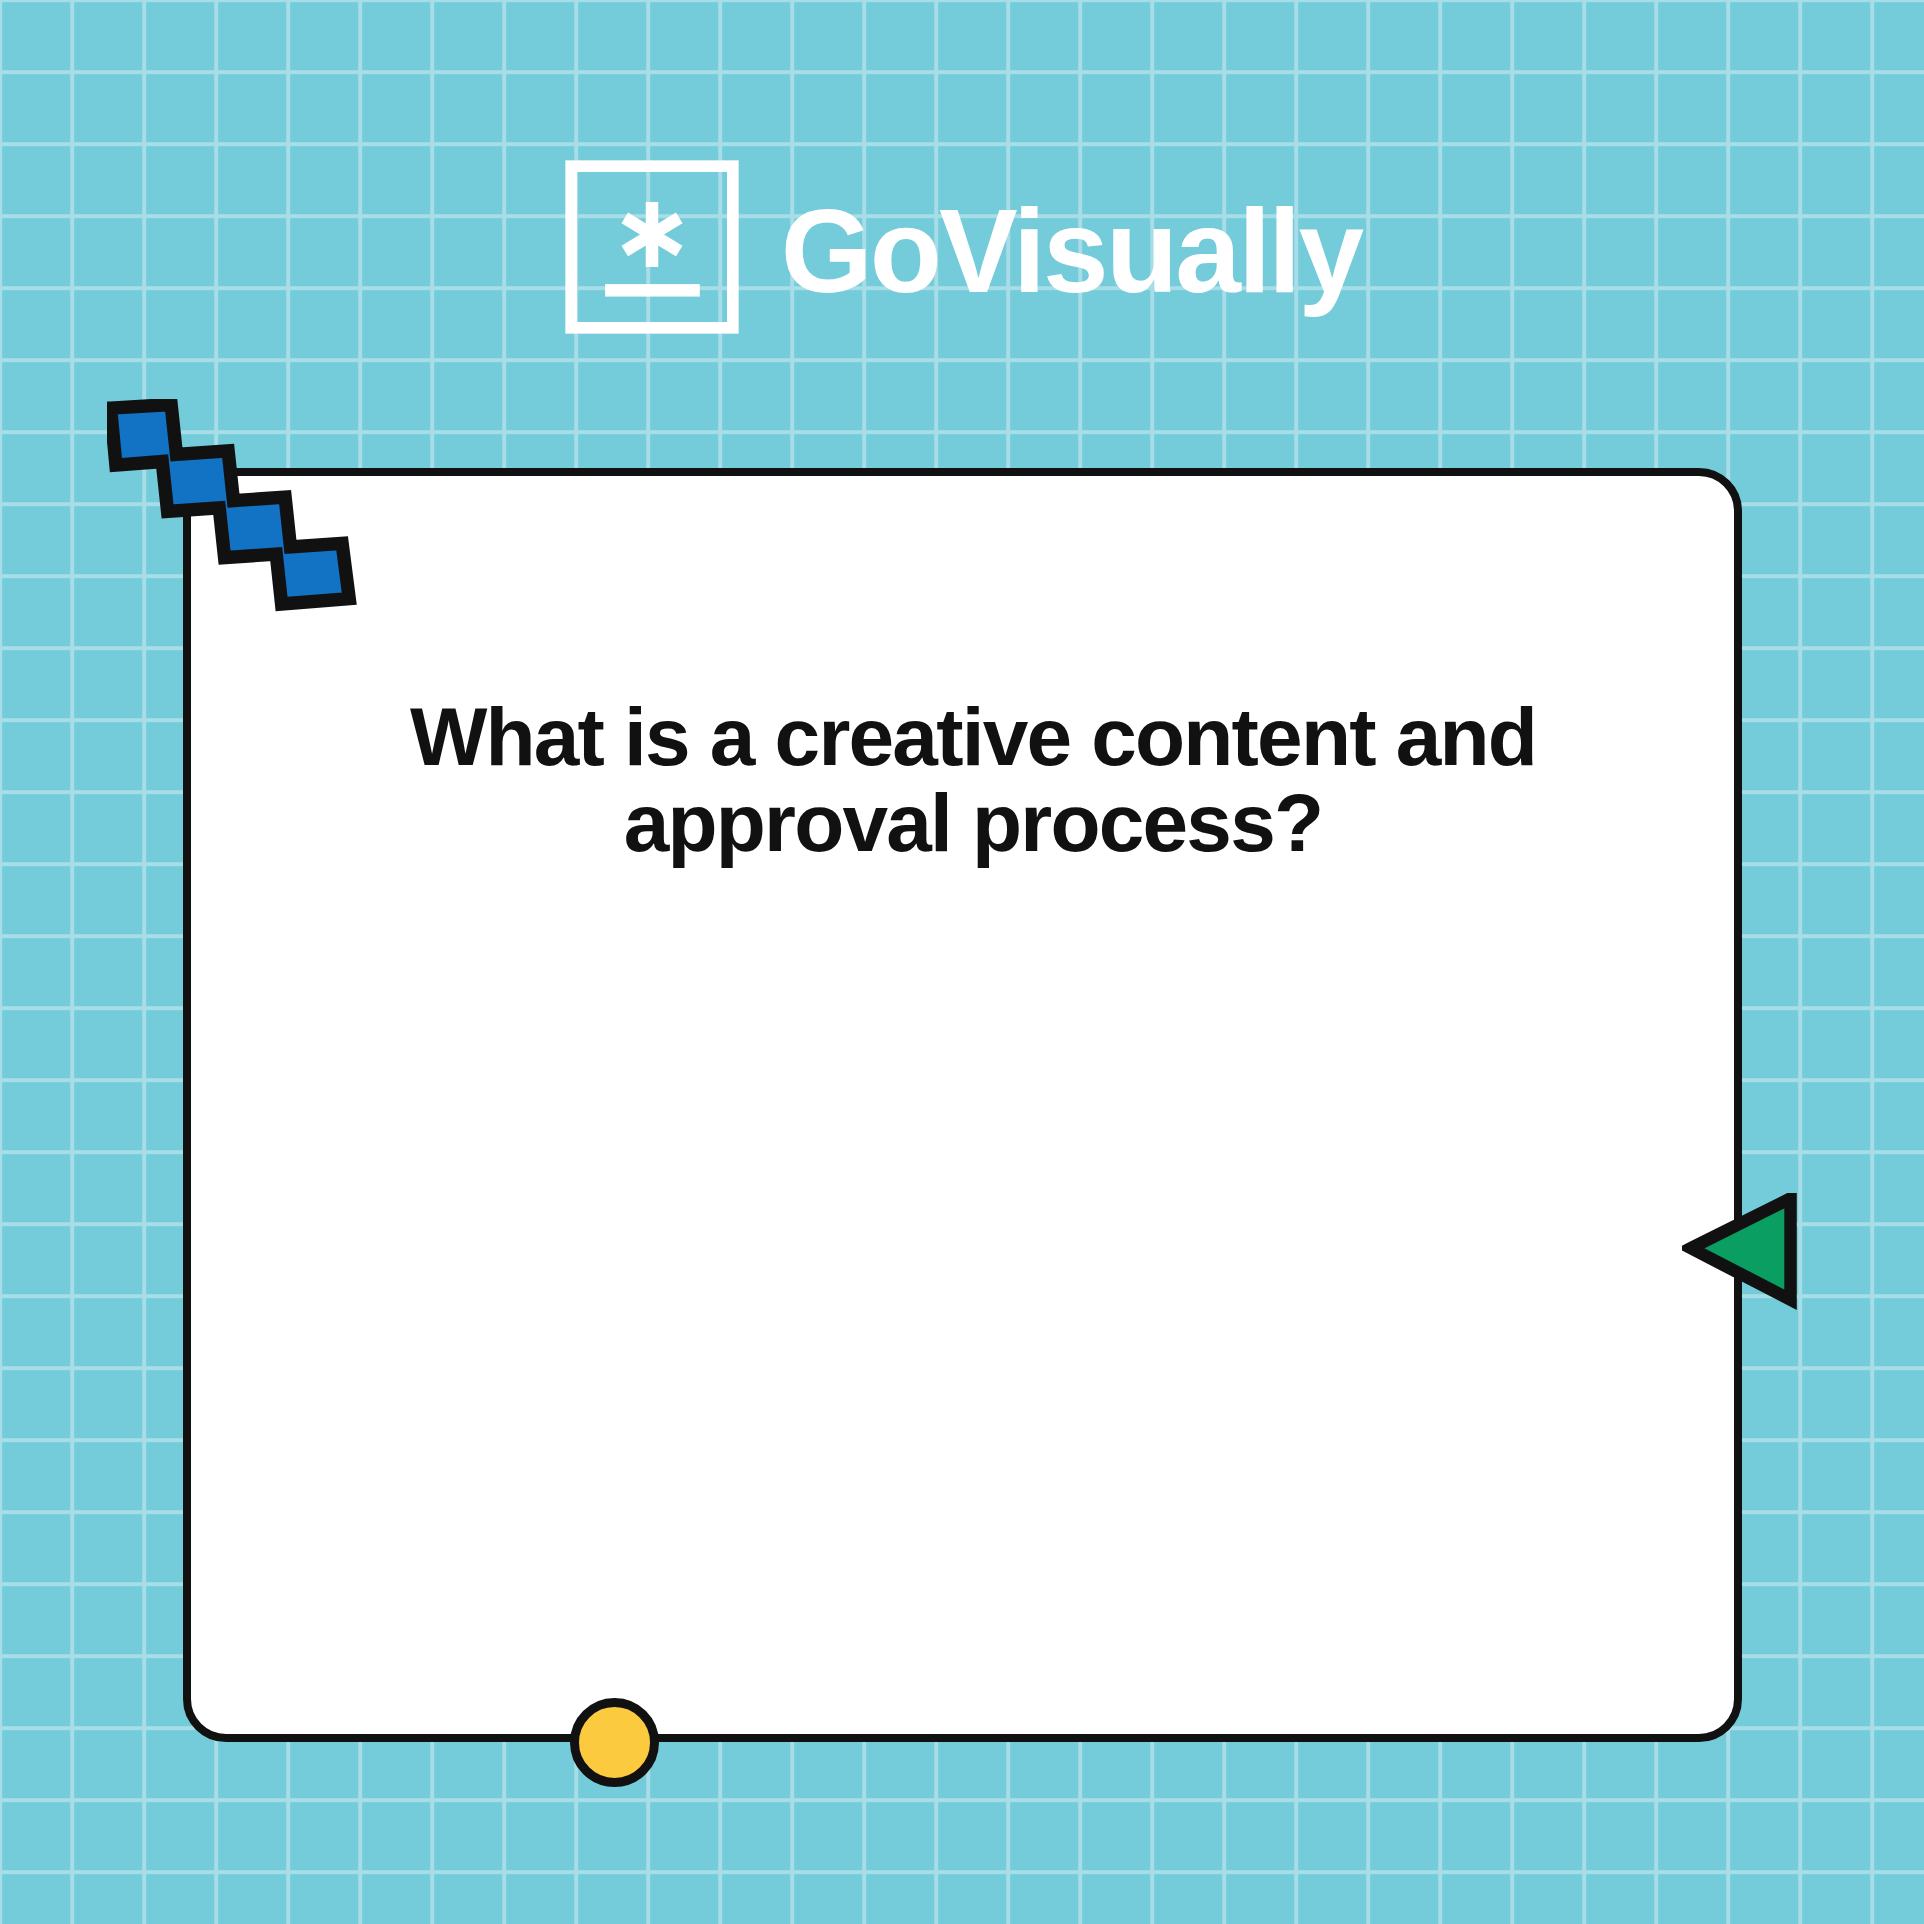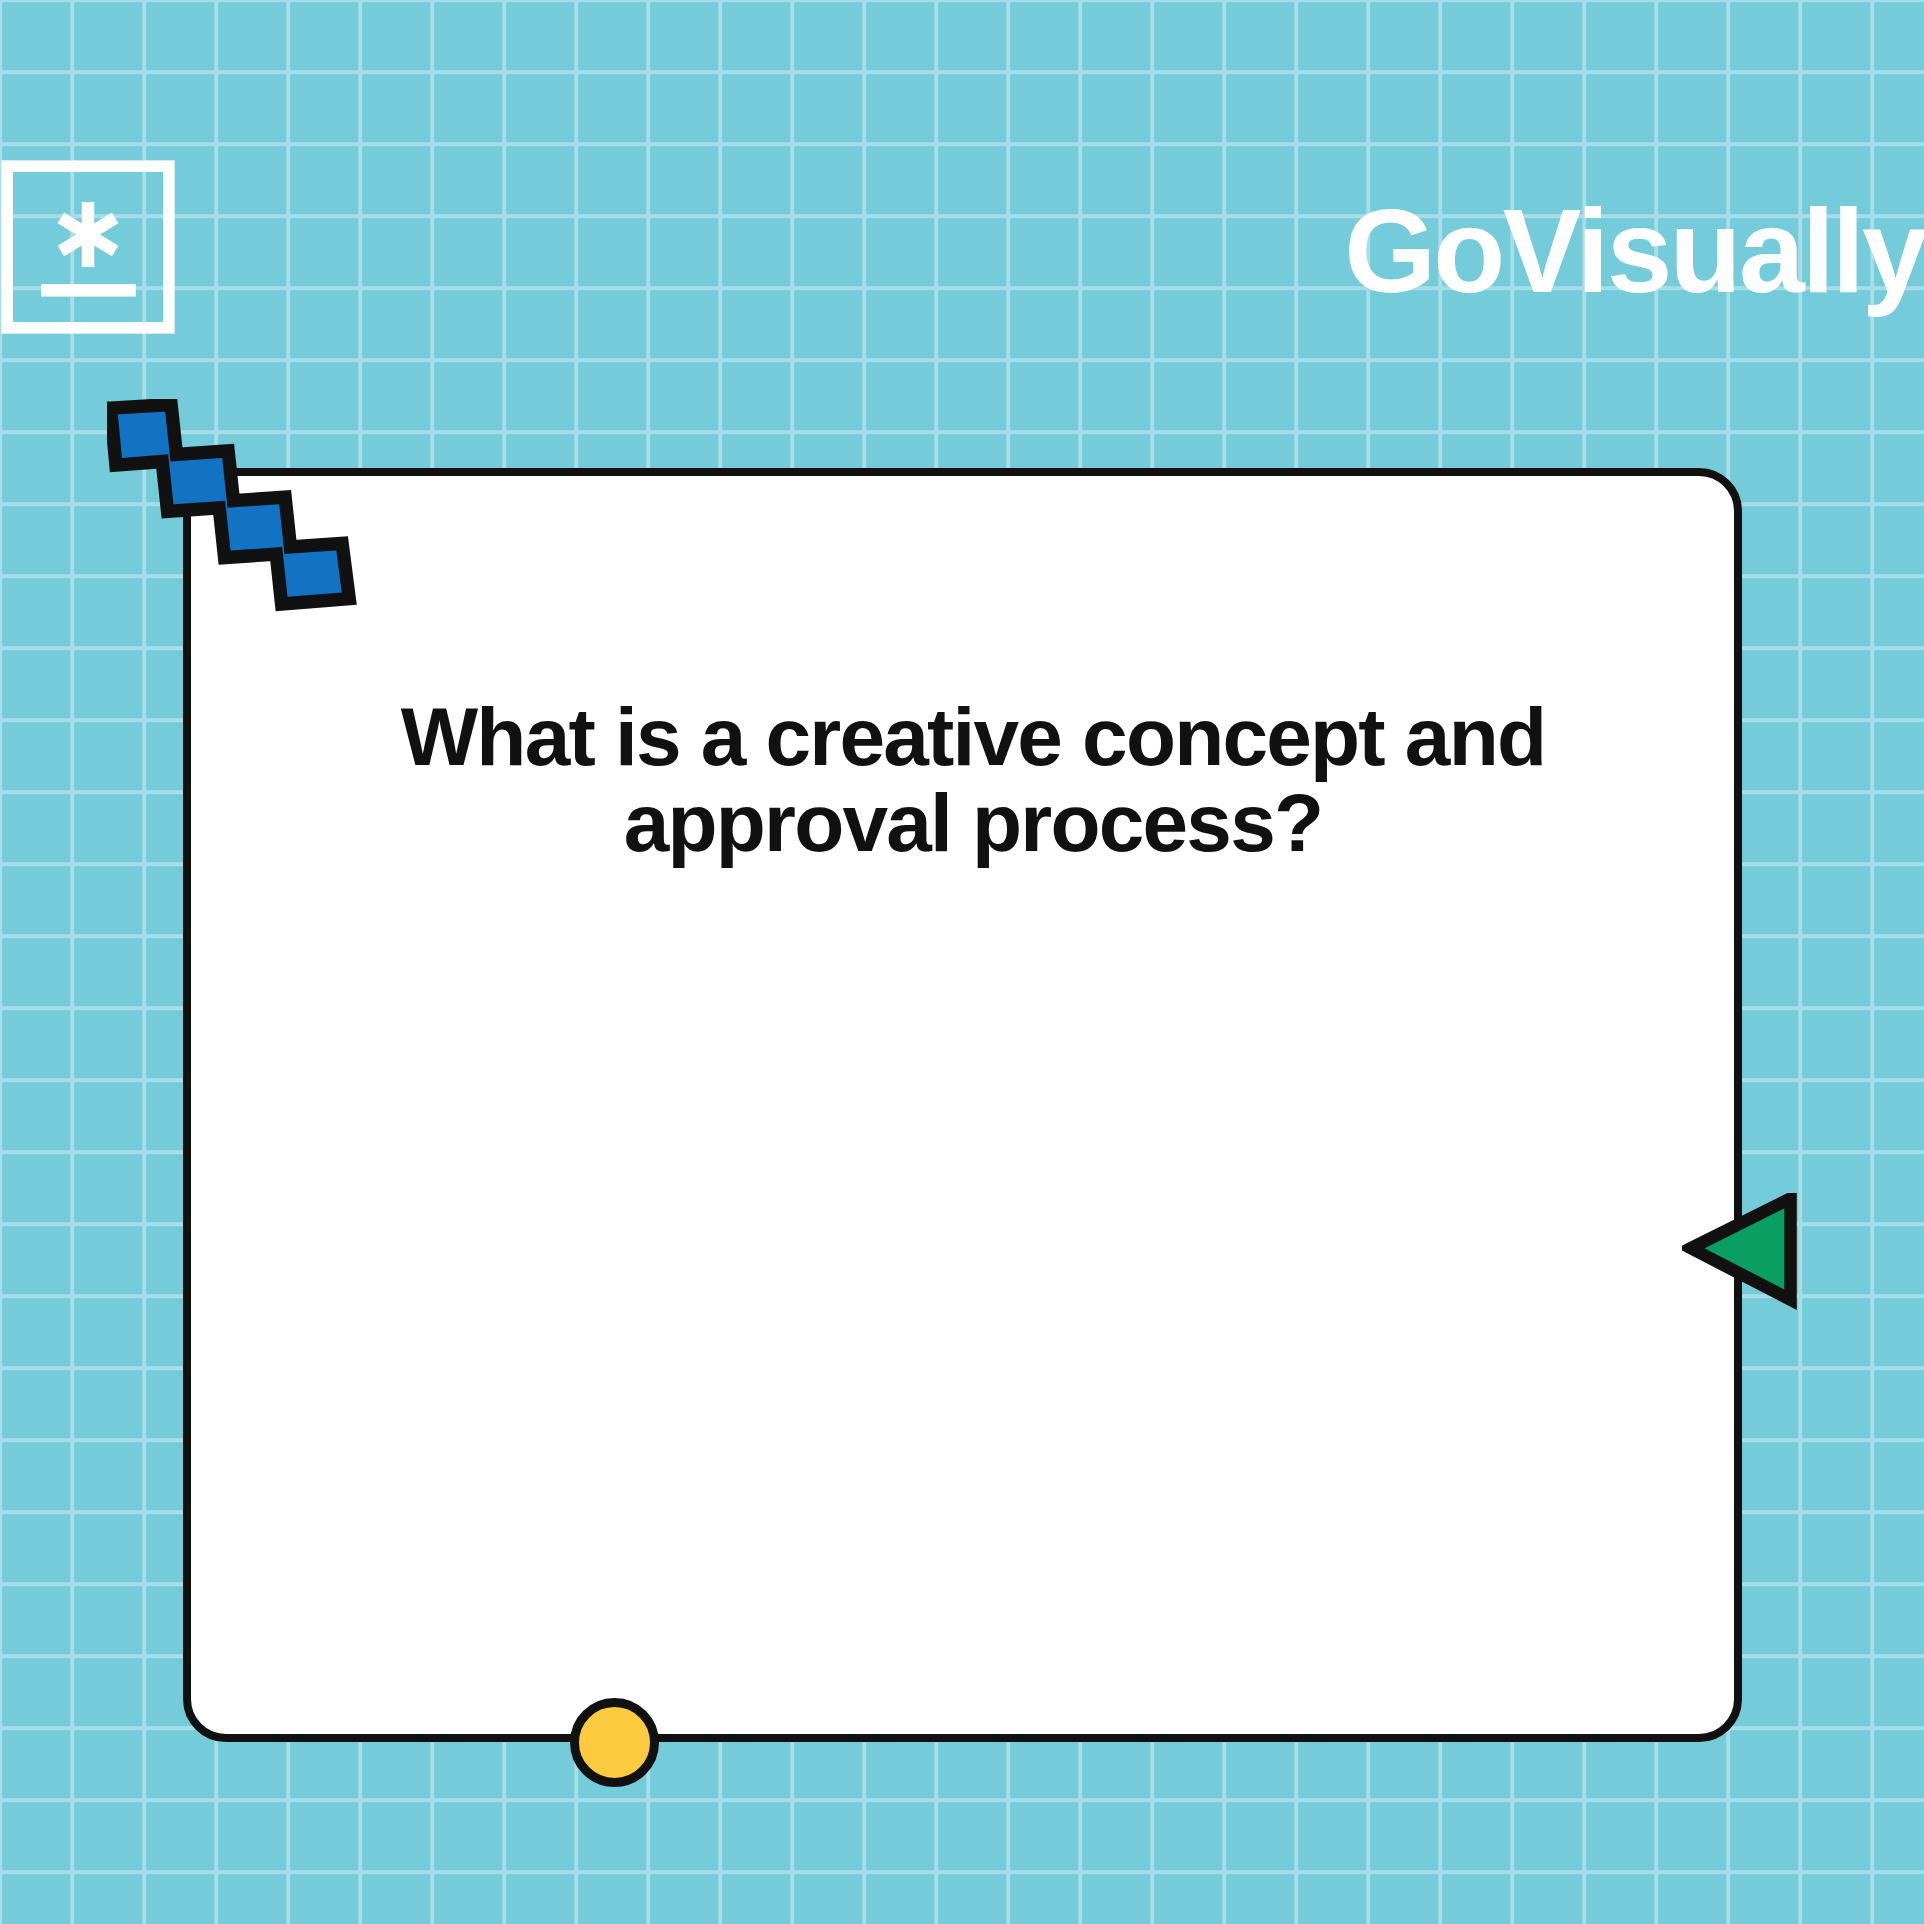--- a/index.html
+++ b/index.html
@@ -24,21 +24,21 @@
   
   #brand {
     position: absolute;
     left: 0;
     top: 151px;
     width: 1925px;
     height: 192px;
     display: flex;
     flex-direction: row;
     align-items: center;
-    justify-content: space-between;
+    justify-content: center;
     gap: 41px;
   }
   #logo-mark {
     width: 176px;
     height: 176px;
     flex: 0 0 auto;
     position: relative;
   }
   #logo-mark svg { display: block; width: 176px; height: 176px; }
   #brand-word {
@@ -138,21 +138,21 @@
           <line x1="129" y1="66" x2="68" y2="103"></line>
         </g>
         <rect x="46" y="140" width="106" height="14" fill="#ffffff"></rect>
       </svg>
     </div>
     <div id="brand-word">GoVisually</div>
   </div>
 
   <div id="card">
     <div id="card-inner">
-      <h1 id="card-heading">What is a creative concept and approval process?</h1>
+      <h1 id="card-heading">What is a creative content and approval process?</h1>
     </div>
   </div>
 
   <div id="zigzag">
     <svg width="285" height="223" viewBox="0 0 320 250" xmlns="http://www.w3.org/2000/svg" aria-hidden="true">
       <path d="M 4 10
                L 72 6
                L 78 62
                L 136 58
                L 142 114

